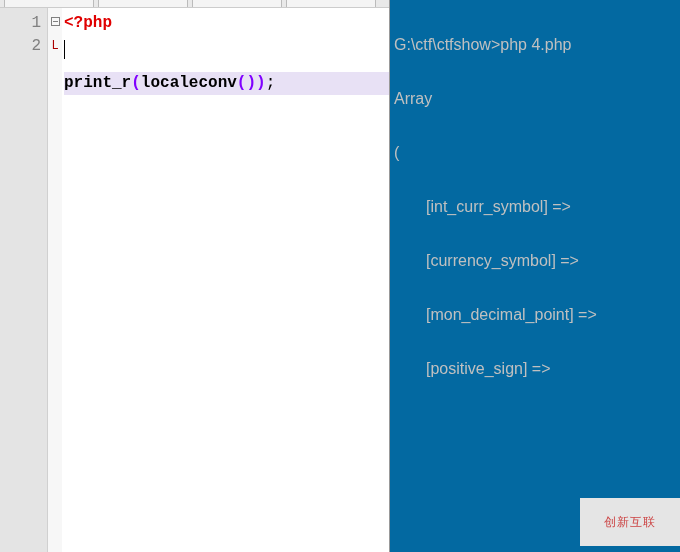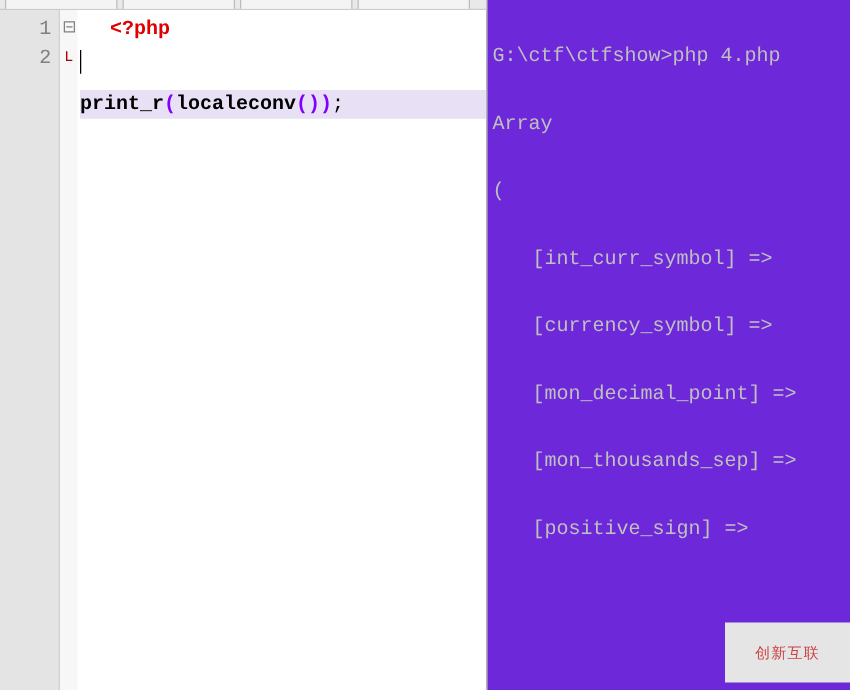--- a/index.html
+++ b/index.html
@@ -13,30 +13,30 @@
   .editor-body { flex: 1; display: flex; overflow: hidden; }
   .gutter { width: 48px; background: #e4e4e4; color: #808080; text-align: right; padding: 4px 6px 0 0; font-size: 16px; line-height: 23px; user-select: none; border-right: 1px solid #d0d0d0; }
   .fold-col { width: 14px; background: #f7f7f7; padding-top: 4px; font-size: 12px; line-height: 23px; color: #808080; text-align: center; }
   .fold-box { display:inline-block; width:9px; height:9px; border:1px solid #808080; position:relative; }
   .fold-box::before, .fold-box::after { content:""; position:absolute; background:#808080; }
   .fold-box::before { left:1px; right:1px; top:3px; height:1px; }
   .fold-l { color:#a00; }
   .code-area { flex:1; padding: 4px 0 0 2px; font-size: 16px; line-height: 23px; position: relative; }
   .code-line { white-space: pre; }
   .hl-line { background: #e8e1f5; margin-top: 37px; }
-  .tok-tag { color: #e00000; font-weight: bold; margin-left: 24px; }
+  .tok-tag { color: #e00000; font-weight: bold; }
   .tok-func { color: #000; font-weight: bold; }
   .tok-id { color: #000; font-weight: bold; }
   .tok-paren { color: #8000ff; font-weight: bold; }
   .tok-punc { color: #000; }
 
   .caret { position:absolute; left:2px; top:32px; width:1px; height:19px; background:#000; }
 
   
-  .terminal-pane { flex:1; background:#6d28d9; color:#c0c0c0; font-family: Liberation Mono, monospace; font-size: 16px; line-height: 18px; padding: 0 6px 0 4px; white-space: pre; overflow: hidden; }
+  .terminal-pane { flex:1; background:#0369a1; color:#c0c0c0; font-family: Liberation Sans, sans-serif; font-size: 16px; line-height: 18px; padding: 0 6px 0 4px; white-space: pre; overflow: hidden; }
   .term-line { white-space: pre; }
   .indent1 { padding-left: 32px; }
 
   
   .watermark { position: absolute; right: 0; bottom: 6px; width: 100px; height: 48px; background: #e5e5e5; color: #c44; font-size: 12px; display:flex; align-items:center; justify-content:center; letter-spacing:1px; font-family: "Microsoft YaHei", sans-serif; }
 </style>
 </head>
 <body>
 
 <div class="container">
@@ -65,21 +65,20 @@
     </div>
   </div>
 
   <div class="terminal-pane">
     <div class="term-line">G:\ctf\ctfshow&gt;php 4.php</div>
     <div class="term-line">Array</div>
     <div class="term-line">(</div>
     <div class="term-line indent1">[int_curr_symbol] =&gt;</div>
     <div class="term-line indent1">[currency_symbol] =&gt;</div>
     <div class="term-line indent1">[mon_decimal_point] =&gt;</div>
-    <div class="term-line indent1">[mon_thousands_sep] =&gt;</div>
     <div class="term-line indent1">[positive_sign] =&gt;</div>
     
     
     
     
     
     
     
     
     

